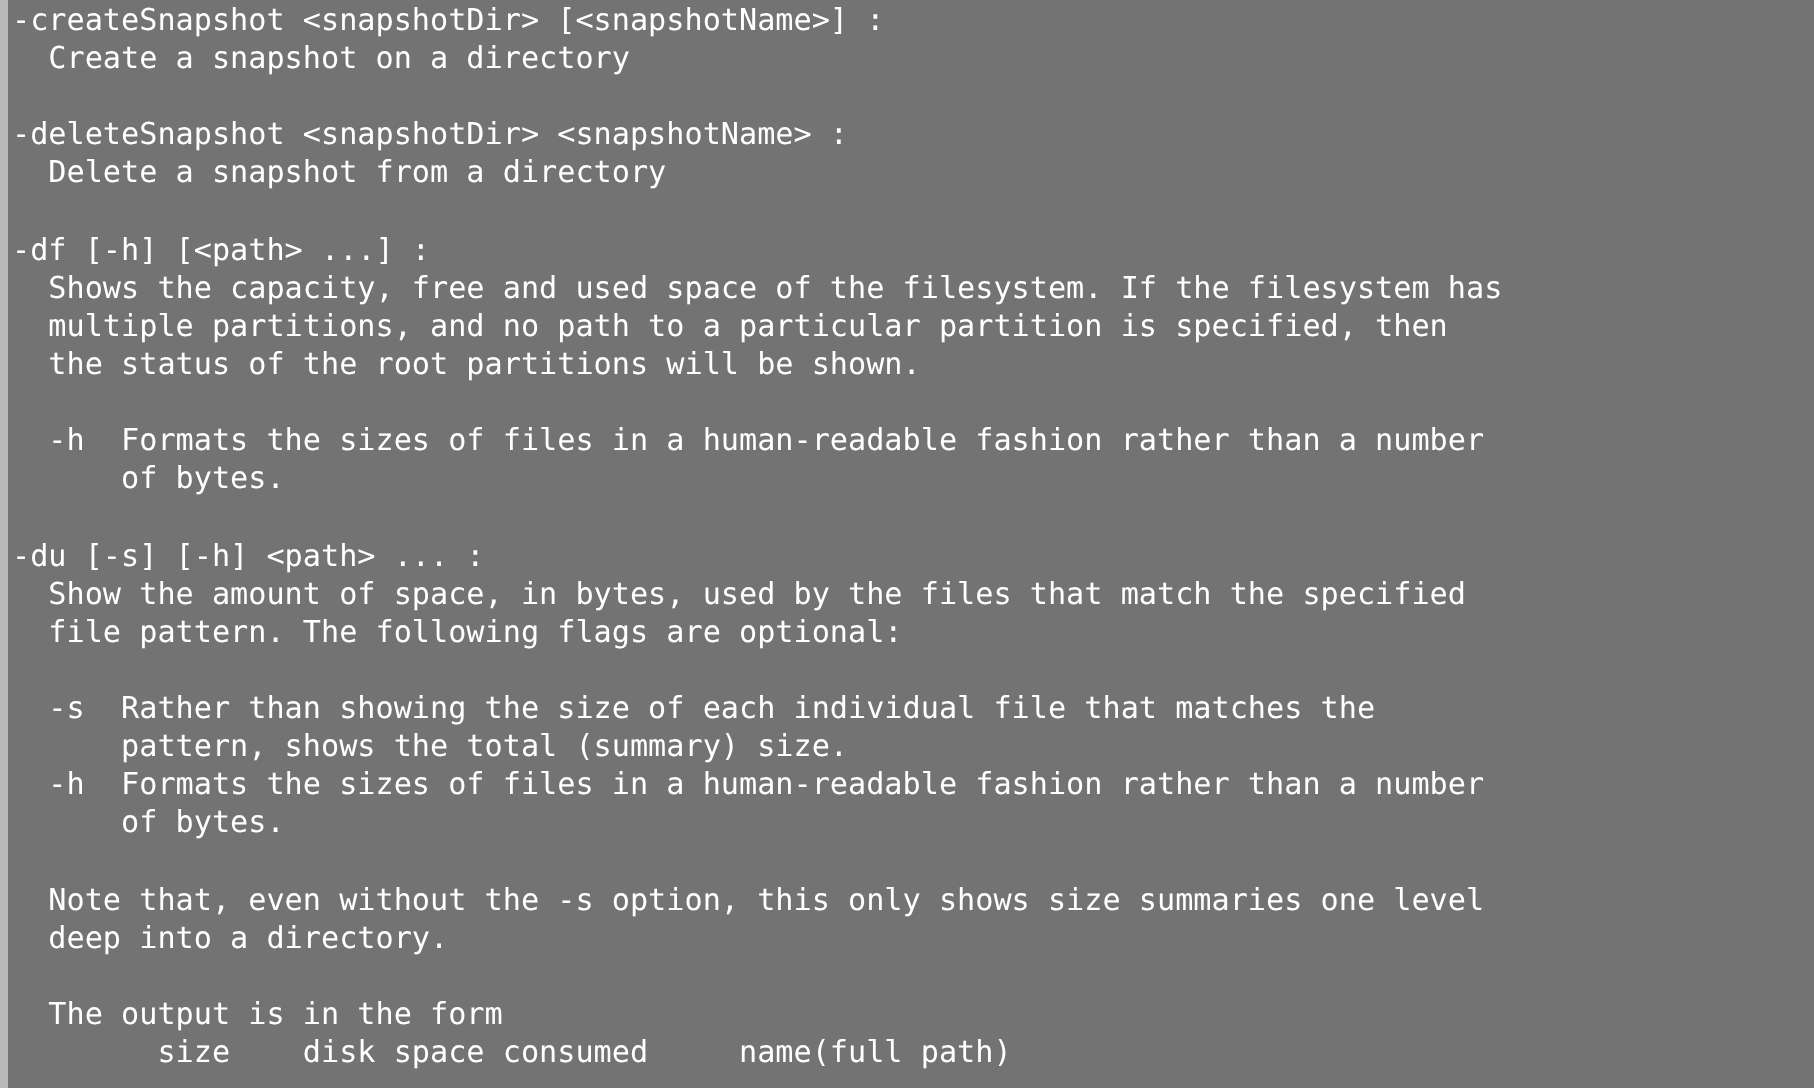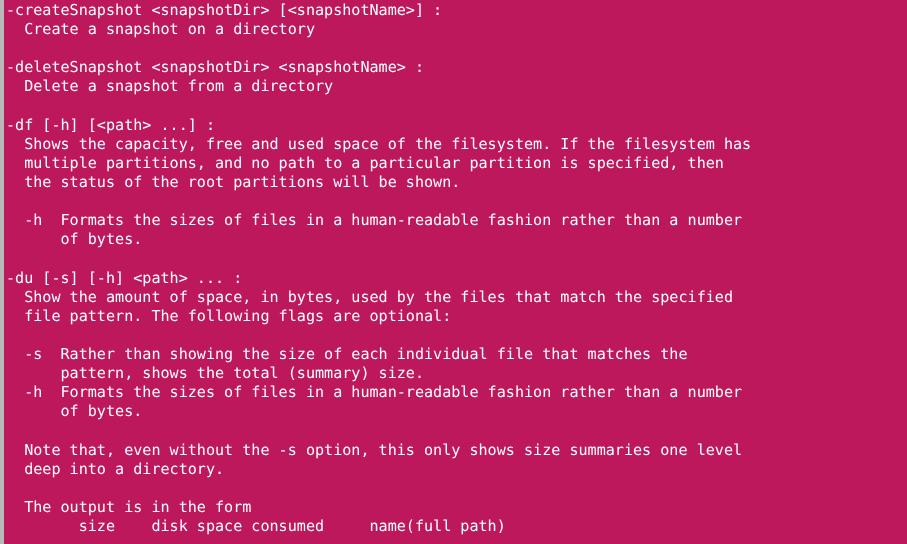--- a/index.html
+++ b/index.html
@@ -42,15 +42,15 @@
     height: 19.12px;
     white-space: pre;
   }
   .blank {
     color: transparent;
   }
 </style>
 </head>
 <body>
 
-<div id="terminal" style="background: #be185d; border-left-color: rgb(185, 185, 185);">
+<div id="terminal" style="background: #737373; border-left-color: rgb(185, 185, 185);">
   <pre id="terminal-output" style="color: rgb(255, 255, 255);"><span class="line">-createSnapshot &lt;snapshotDir&gt; [&lt;snapshotName&gt;] :</span><span class="line">  Create a snapshot on a directory</span><span class="line blank"> </span><span class="line">-deleteSnapshot &lt;snapshotDir&gt; &lt;snapshotName&gt; :</span><span class="line">  Delete a snapshot from a directory</span><span class="line blank"> </span><span class="line">-df [-h] [&lt;path&gt; ...] :</span><span class="line">  Shows the capacity, free and used space of the filesystem. If the filesystem has</span><span class="line">  multiple partitions, and no path to a particular partition is specified, then</span><span class="line">  the status of the root partitions will be shown.</span><span class="line blank"> </span><span class="line">  -h  Formats the sizes of files in a human-readable fashion rather than a number</span><span class="line">      of bytes.</span><span class="line blank"> </span><span class="line">-du [-s] [-h] &lt;path&gt; ... :</span><span class="line">  Show the amount of space, in bytes, used by the files that match the specified</span><span class="line">  file pattern. The following flags are optional:</span><span class="line blank"> </span><span class="line">  -s  Rather than showing the size of each individual file that matches the</span><span class="line">      pattern, shows the total (summary) size.</span><span class="line">  -h  Formats the sizes of files in a human-readable fashion rather than a number</span><span class="line">      of bytes.</span><span class="line blank"> </span><span class="line">  Note that, even without the -s option, this only shows size summaries one level</span><span class="line">  deep into a directory.</span><span class="line blank"> </span><span class="line">  The output is in the form</span><span class="line">        size    disk space consumed     name(full path)</span></pre>
 </div>
 
 </body></html>

